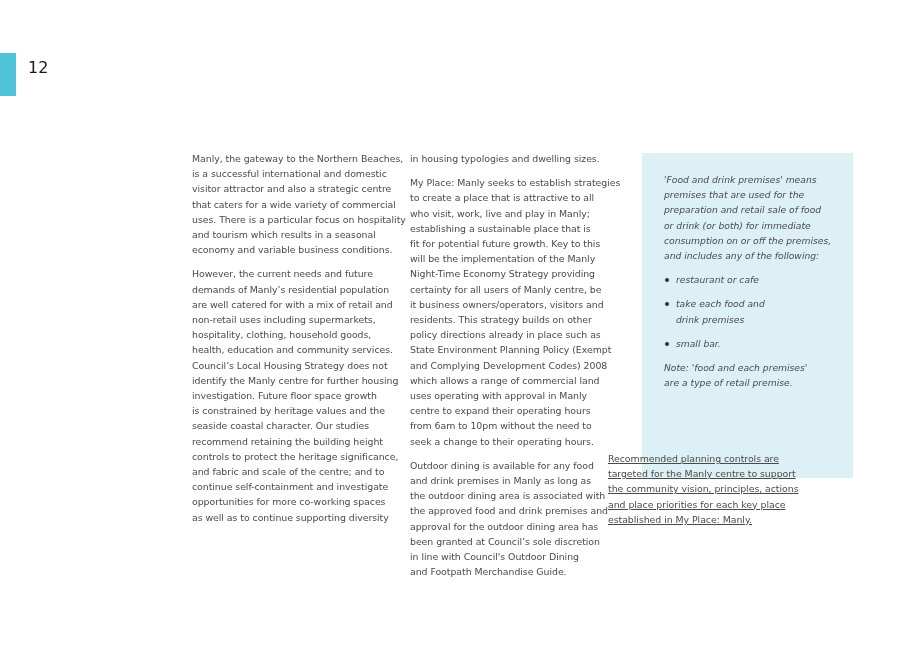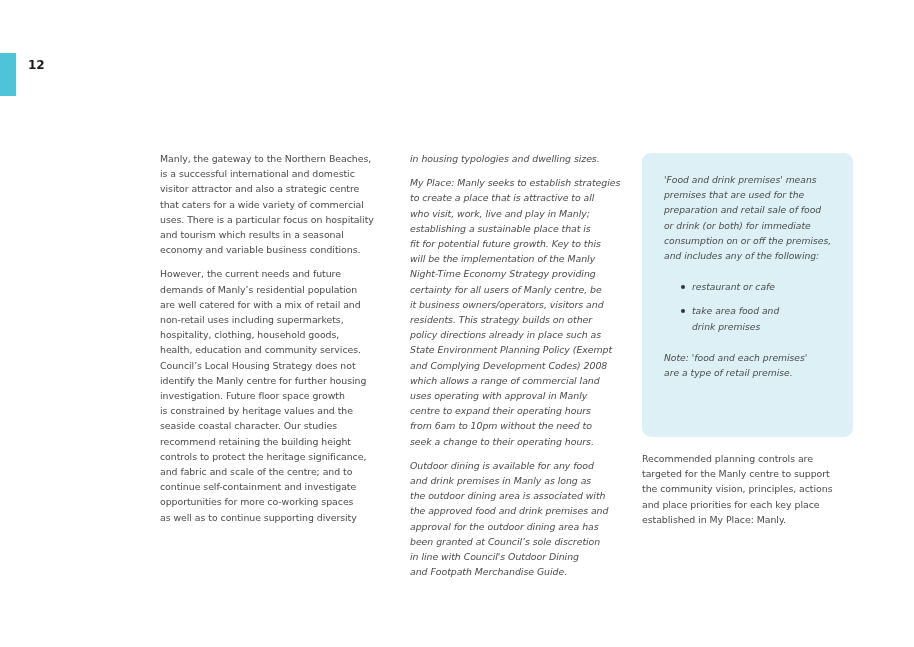--- a/index.html
+++ b/index.html
@@ -8,47 +8,46 @@
     background: #ffffff;
     font-family: "DejaVu Sans", sans-serif;
     color: #4a4a4a;
   }
   .page-tab {
     position: absolute; left: 0; top: 53px; width: 16px; height: 43px;
     background: #4fc4d8;
   }
   .page-number {
     position: absolute; left: 28px; top: 58px;
-    font-size: 12px; font-weight: bold; color: #1a1a1a;
+    font-size: 16px; font-weight: normal; color: #1a1a1a;
     font-family: "DejaVu Sans", sans-serif;
   }
   .col {
     position: absolute; top: 151px;
     font-size: 9.4px; line-height: 15.2px; letter-spacing: -0.05px;
   }
   .col p { margin: 0 0 9px 0; white-space: pre-line; }
-  .col1 { left: 160px; width: 222px; }
-  .col2 { left: 410px; width: 222px; font-style: italic; }
+  .col1 { left: 192px; width: 222px; }
+  .col2 { left: 410px; width: 222px; }
   .callout {
-    position: absolute; left: 642px; top: 153px; width: 211px; height: 284px;
+    position: absolute; left: 642px; top: 153px; width: 211px; height: 325px;
     background: #dcf0f5;
-    border-radius: 9px;
   }
   .callout-inner {
     position: absolute; left: 22px; top: 19px; width: 180px;
     font-size: 9.2px; line-height: 15.2px; font-style: italic; color: #4a4a4a;
   }
   .callout-inner p { margin: 0 0 9px 0; white-space: pre-line; }
-  .callout-inner ul { list-style: none; margin: 16px; padding: 0; }
+  .callout-inner ul { list-style: none; margin: 0; padding: 0; }
   .callout-inner li { position: relative; padding-left: 12px; margin-bottom: 9px; white-space: pre-line; }
   .bullet {
     position: absolute; left: 1px; top: 6px; width: 4px; height: 4px;
     border-radius: 50%; background: #333;
   }
-  .col3 { left: 642px; top: 451px; width: 215px; }
+  .col3 { left: 608px; top: 451px; width: 215px; text-decoration: underline; }
   .footer {
     position: absolute; left: 75px; top: 609px;
     font-size: 6.5px; font-weight: bold; color: #222; margin-top: 37px;
   }
 </style>
 </head>
 <body>
 
 <div class="page-tab"></div>
 <div class="page-number">12</div>
@@ -113,22 +112,23 @@
 <div class="callout">
   <div class="callout-inner">
     <p>'Food and drink premises' means
 premises that are used for the
 preparation and retail sale of food
 or drink (or both) for immediate
 consumption on or off the premises,
 and includes any of the following:</p>
     <ul>
       <li><span class="bullet"></span><span>restaurant or cafe</span></li>
-      <li><span class="bullet"></span><span>take area food and
+      <li><span class="bullet"></span><span>take each food and
 drink premises</span></li>
+      <li><span class="bullet"></span><span>small bar.</span></li>
     </ul>
     <p>Note: 'food and each premises'
 are a type of retail premise.</p>
   </div>
 </div>
 
 <div class="col col3">
   <p>Recommended planning controls are
 targeted for the Manly centre to support
 the community vision, principles, actions

